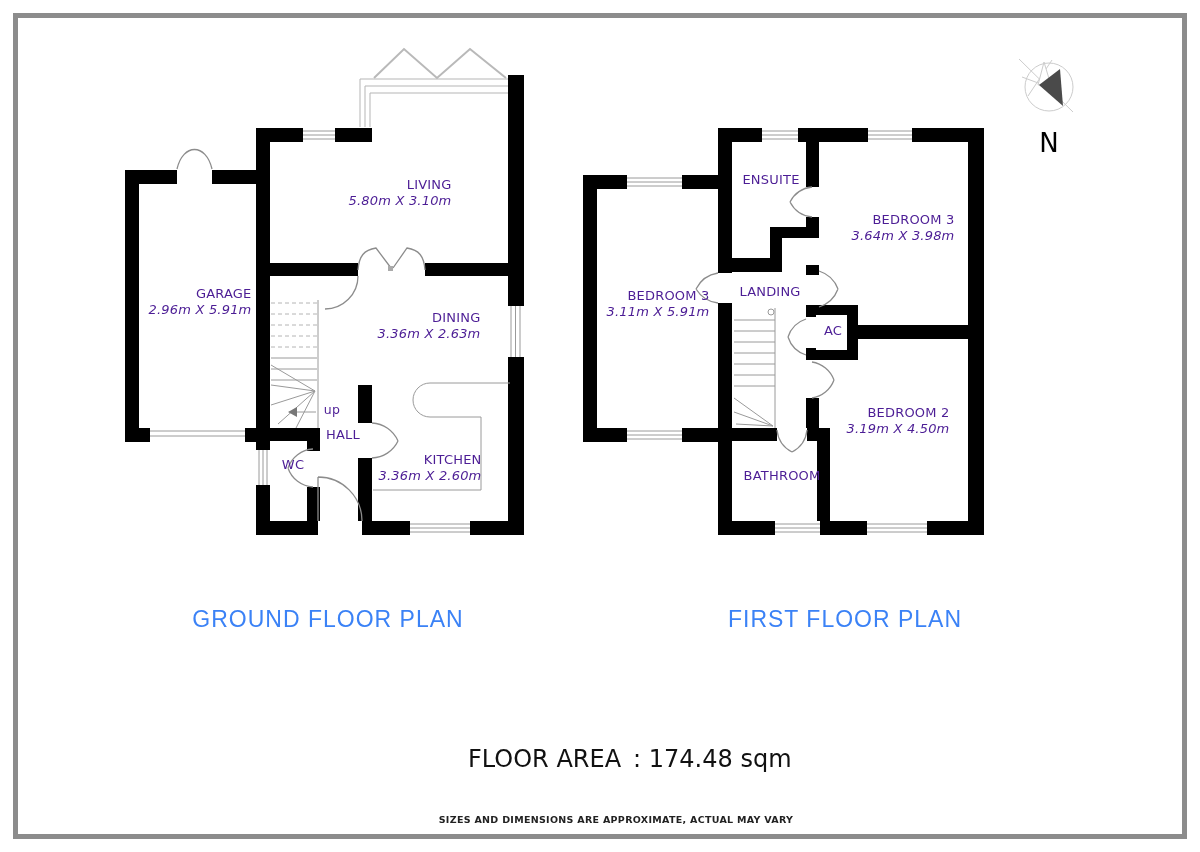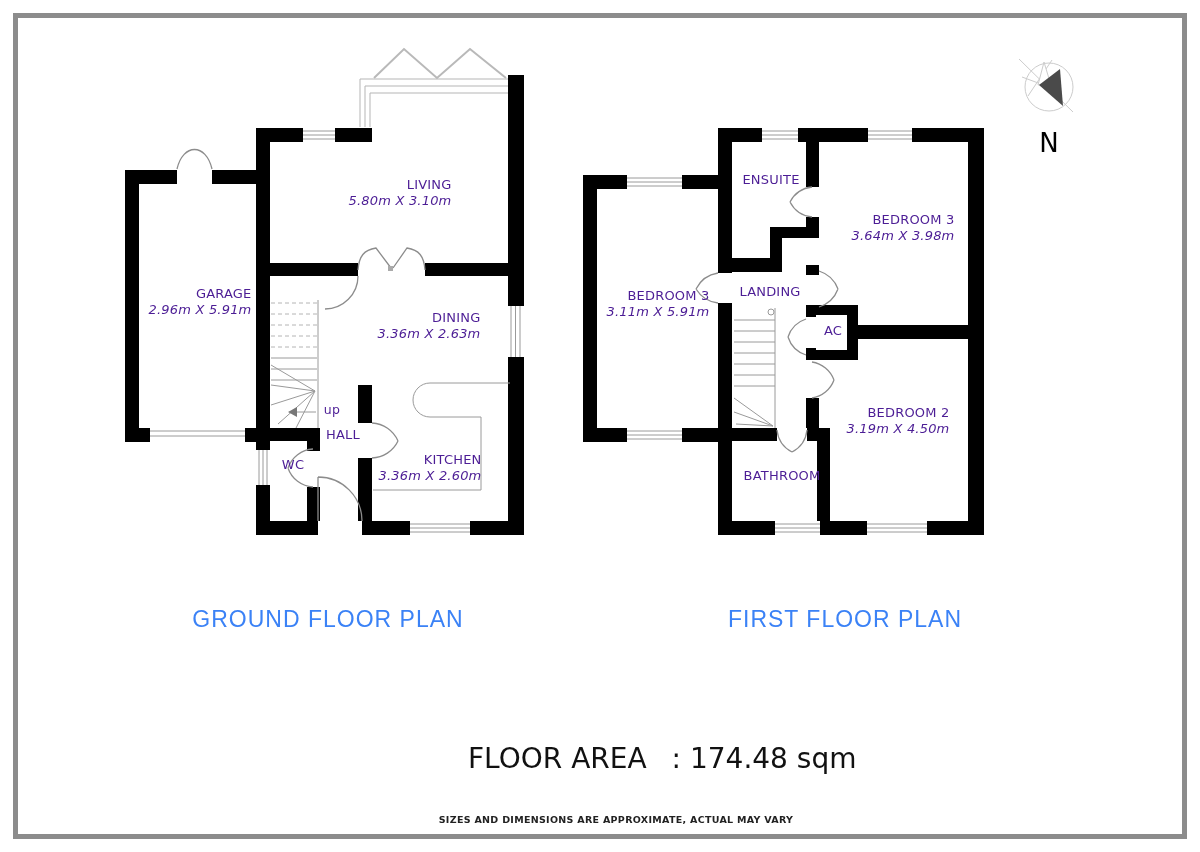--- a/index.html
+++ b/index.html
@@ -21,21 +21,21 @@
   .room-label .rname{display:block;}
   .room-label .rdims{display:block;font-style:italic;}
   .up-label{font-size:12.5px;}
   .plan-title{
     position:absolute;transform:translateX(-50%);
     font-family:"Liberation Sans",sans-serif;font-size:23px;letter-spacing:1px;
     color:#3b82f6;white-space:nowrap;
   }
   .floor-area{
     position:absolute;left:468px;top:744px;display:flex;align-items:flex-end;
-    font-size:28px;color:#111;gap:13px;
+    font-size:24px;color:#111;
   }
   .fa-label{margin-right:12px;line-height:30px;}
   .fa-values div{line-height:30px;}
   .disclaimer{
     position:absolute;left:616px;top:814px;transform:translateX(-50%);
     font-size:9.5px;font-weight:bold;letter-spacing:.3px;color:#222;white-space:nowrap;
   }
   .north-label{
     position:absolute;left:1049px;top:143px;transform:translate(-50%,-50%);
     font-size:26px;color:#000;

